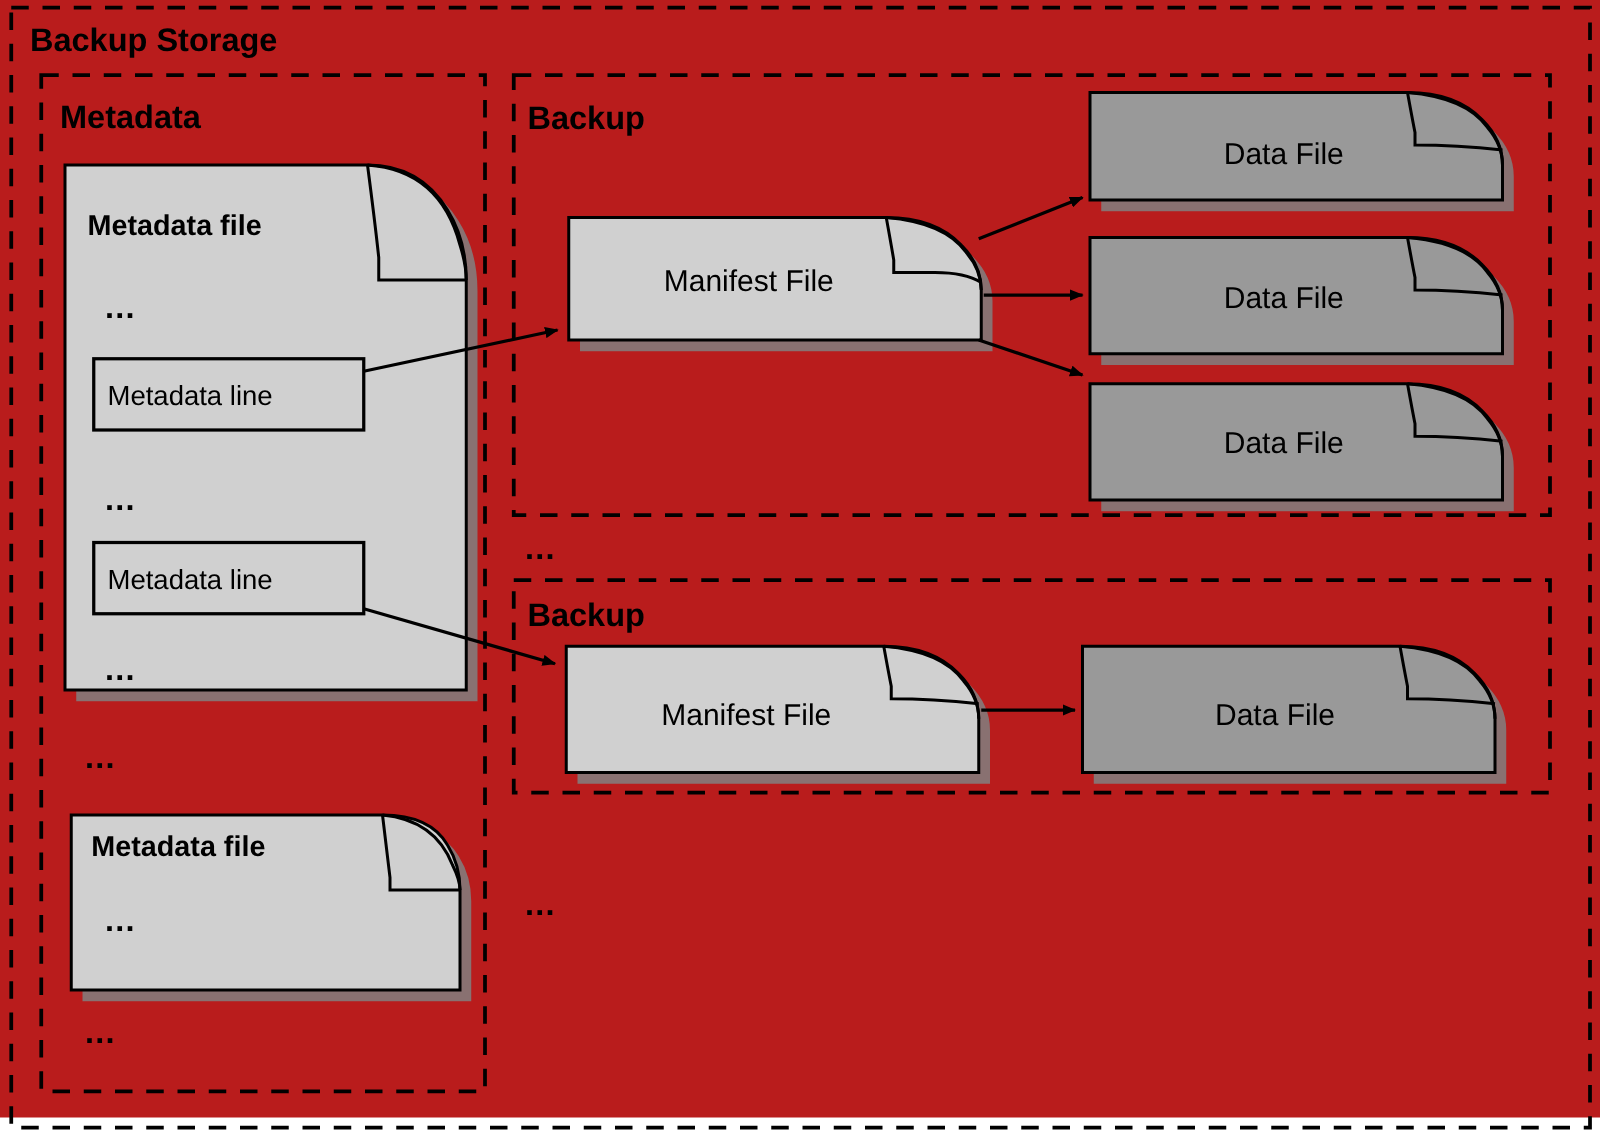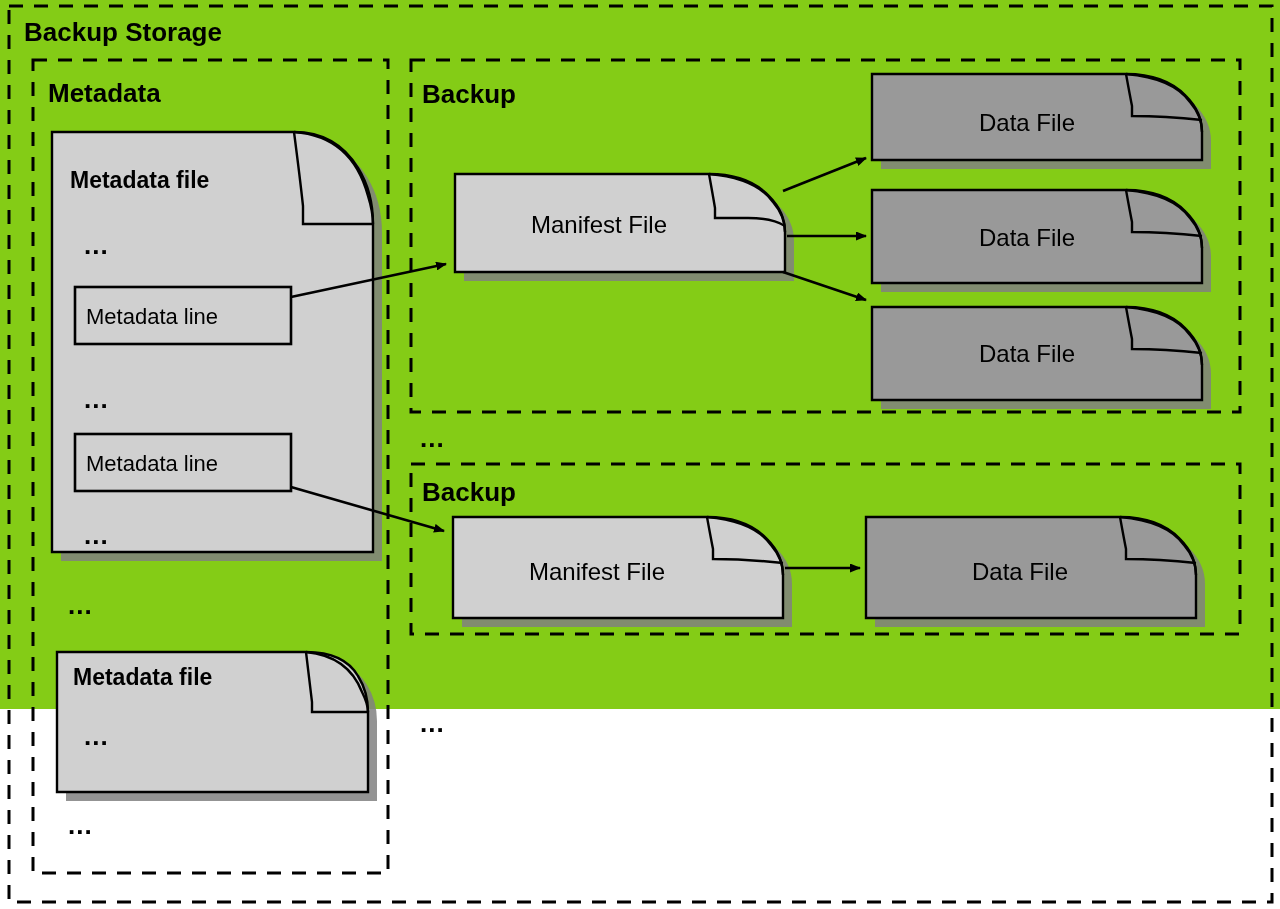--- a/index.html
+++ b/index.html
@@ -9,22 +9,22 @@
   }
   body {
     font-family: "Liberation Sans", "DejaVu Sans", sans-serif;
     width: 1280px;
     height: 909px;
     overflow: hidden;
   }
   #diagram-root {
     position: relative;
     width: 1280px;
-    height: 709px;
-    background: #84cc16;
+    height: 894px;
+    background: #b91c1c;
   }
   #diagram-svg {
     position: absolute;
     top: 0;
     left: 0;
     width: 1280px;
     height: 909px;
     display: block;
   }
   .grp-label {

